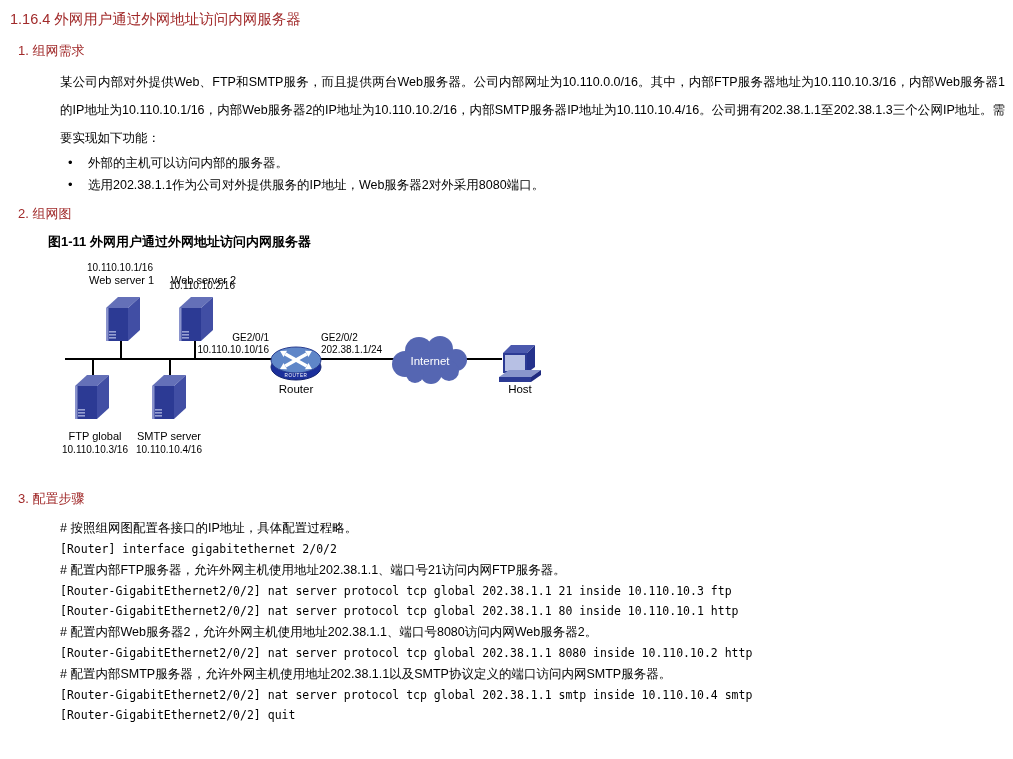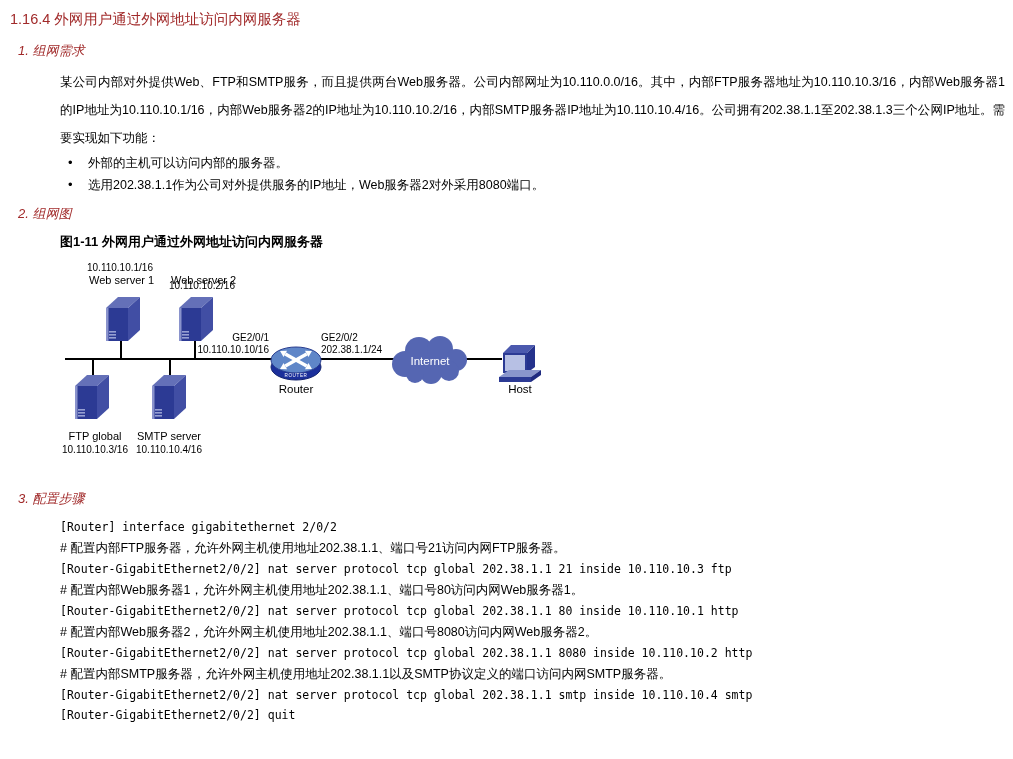--- a/index.html
+++ b/index.html
@@ -5,30 +5,30 @@
   :root{
     --heading:#a12a2a; --text:#000000;
     --tower-front:#2c3a94; --tower-side:#414ea4; --tower-top:#6470b8;
     --router-top:#5f86c8; --router-band:#1b2f9b; --cloud:#5566b2; --screen:#b7c0e4;
   }
   *{margin:0;padding:0;box-sizing:border-box;}
   html,body{width:1013px;height:759px;background:#ffffff;overflow:hidden;}
   body{font-family:"Liberation Sans","DejaVu Sans",sans-serif;color:var(--text);}
 
   .title{margin:10px 0 0 10px;font-size:14.5px;font-weight:normal;color:var(--heading);}
-  .sec-h{margin:13px 0 0 18px;font-size:13px;font-weight:normal;color:var(--heading);font-style:italic;}
+  .sec-h{margin:13px 0 0 18px;font-size:13px;font-weight:normal;color:var(--heading);}
   .sec-h.topology{margin-top:9px;}
   .sec-h.steps{margin-top:26px;}
 
   .para{margin:8px 8px 0 60px;width:945px;font-size:12.5px;line-height:28px;text-align:justify;}
   .bullets{margin:0 0 0 60px;list-style:none;}
   .bullets li{position:relative;padding-left:28px;line-height:22px;font-size:12.5px;}
   .bullets li::before{content:"\2022";position:absolute;left:8px;top:0;font-size:13px;}
 
-  .fig-caption{margin:10px 0 0 60px;font-size:13px;font-weight:bold;}
+  .fig-caption{margin:10px 0 0 48px;font-size:13px;font-weight:bold;}
 
   .diagram{position:relative;margin-top:8px;width:1013px;height:205px;}
   .diagram .lbl{position:absolute;font-size:10px;white-space:nowrap;line-height:12px;}
   .diagram .name{font-size:11px;}
   .diagram .ctr{text-align:center;}
   .diagram .rt{text-align:right;}
   .hline{position:absolute;background:#000;height:2px;}
   .vline{position:absolute;background:#000;width:2px;}
   .icon{position:absolute;}
 
@@ -159,23 +159,23 @@
     <rect x="2" y="36" width="32" height="5" fill="#2c3a94"></rect>
     <polygon points="34,41 44,34 44,29 34,36" fill="#1f2b80"></polygon>
   </svg>
   <div class="lbl name ctr" style="left:497px;top:124px;width:46px;font-size:11.5px;">Host</div>
 
 </div>
 
 <h2 class="sec-h steps">3. 配置步骤</h2>
 
 <div class="cfg">
+  <div class="cfg-comment"># 按照组网图配置各接口的IP地址，具体配置过程略。</div>
   <div class="cfg-code">[Router] interface gigabitethernet 2/0/2</div>
   <div class="cfg-comment"># 配置内部FTP服务器，允许外网主机使用地址202.38.1.1、端口号21访问内网FTP服务器。</div>
   <div class="cfg-code">[Router-GigabitEthernet2/0/2] nat server protocol tcp global 202.38.1.1 21 inside 10.110.10.3 ftp</div>
-  <div class="cfg-comment"># 配置内部Web服务器1，允许外网主机使用地址202.38.1.1、端口号80访问内网Web服务器1。</div>
   <div class="cfg-code">[Router-GigabitEthernet2/0/2] nat server protocol tcp global 202.38.1.1 80 inside 10.110.10.1 http</div>
   <div class="cfg-comment"># 配置内部Web服务器2，允许外网主机使用地址202.38.1.1、端口号8080访问内网Web服务器2。</div>
   <div class="cfg-code">[Router-GigabitEthernet2/0/2] nat server protocol tcp global 202.38.1.1 8080 inside 10.110.10.2 http</div>
   <div class="cfg-comment"># 配置内部SMTP服务器，允许外网主机使用地址202.38.1.1以及SMTP协议定义的端口访问内网SMTP服务器。</div>
   <div class="cfg-code">[Router-GigabitEthernet2/0/2] nat server protocol tcp global 202.38.1.1 smtp inside 10.110.10.4 smtp</div>
   <div class="cfg-code">[Router-GigabitEthernet2/0/2] quit</div>
 </div>
 
 </body></html>

